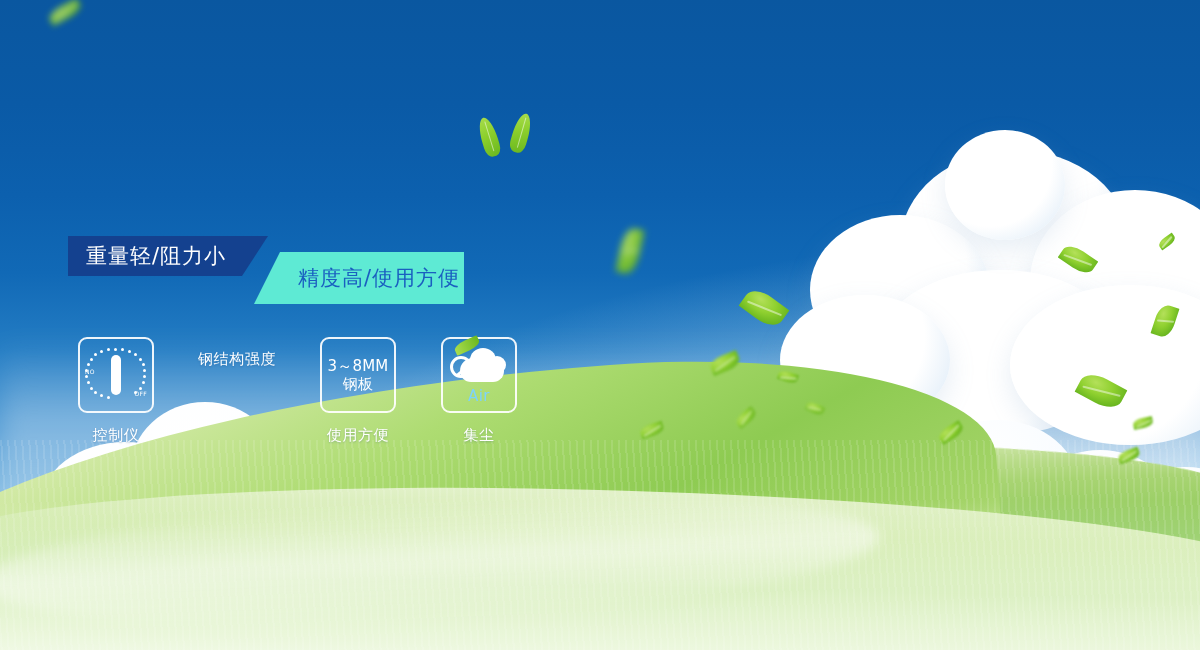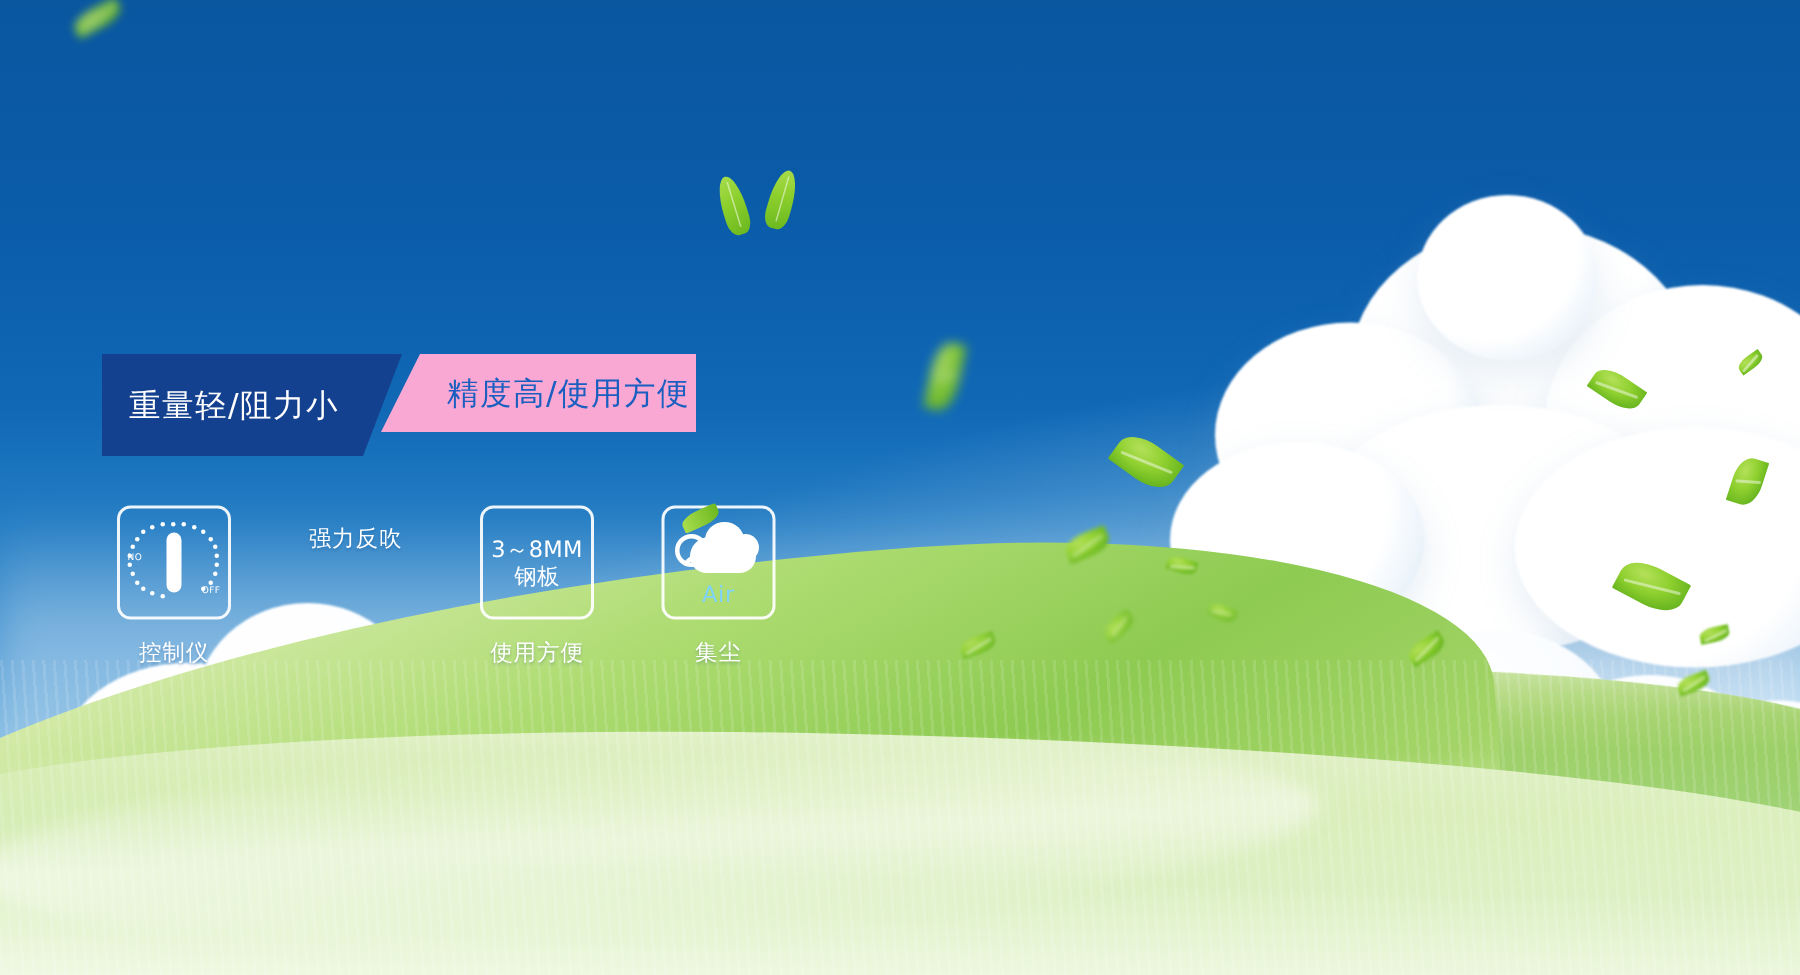--- a/index.html
+++ b/index.html
@@ -128,28 +128,28 @@
     border-radius:58% 58% 46% 46% / 70% 70% 30% 30%;
   }
   .title-leaf::after {
     content:""; position:absolute; left:48%; top:10%; width:1.4px; height:78%;
     background:rgba(255,255,255,.5);
   }
 
   
   .subbar { position:absolute; left:68px; top:236px; height:52px; width:396px; }
   .sub-left {
-    position:absolute; left:0; top:0; height:68px; width:200px;
+    position:absolute; left:0; top:0; height:40px; width:200px;
     background:#14418f;
     clip-path:polygon(0 0, 100% 0, calc(100% - 26px) 100%, 0 100%);
     padding-left:14px;
   }
   .sub-right {
-    position:absolute; left:186px; top:0; height:52px; width:210px;
-    background:#f9a8d4;
+    position:absolute; left:186px; top:16px; height:52px; width:210px;
+    background:#5eead4;
     clip-path:polygon(26px 0, 100% 0, 100% 100%, 0 100%);
   }
   .sub-left span, .sub-right span {
     position:absolute; top:50%; transform:translateY(-50%);
     font-size:21px; letter-spacing:1px; white-space:nowrap;
     font-family:"DejaVu Sans","Liberation Sans",sans-serif;
   }
   .sub-left span { left:18px; color:#ffffff; }
   .sub-right span { left:44px; color:#1a5fc0; }
 
@@ -328,21 +328,21 @@
           <div class="gdot" style="left:3.5px; top:40.5px;"></div>
           <div class="gdot" style="left:8px;  top:45px;"></div>
           <div class="gdot" style="left:14px; top:48px;"></div>
           <div class="gdot" style="left:21px; top:50px;"></div>
         </div>
       </div>
       <div class="flabel">控制仪</div>
     </div>
 
     <div class="feature">
-      <div class="flabel">强力反吹</div>
+      <div class="flabel">钢结构强度</div>
     </div>
 
 
     <div class="feature">
       <div class="fbox">
         <div class="fbox-text">3～8MM</div>
         <div class="fbox-text">钢板</div>
       </div>
       <div class="flabel">使用方便</div>
     </div>

